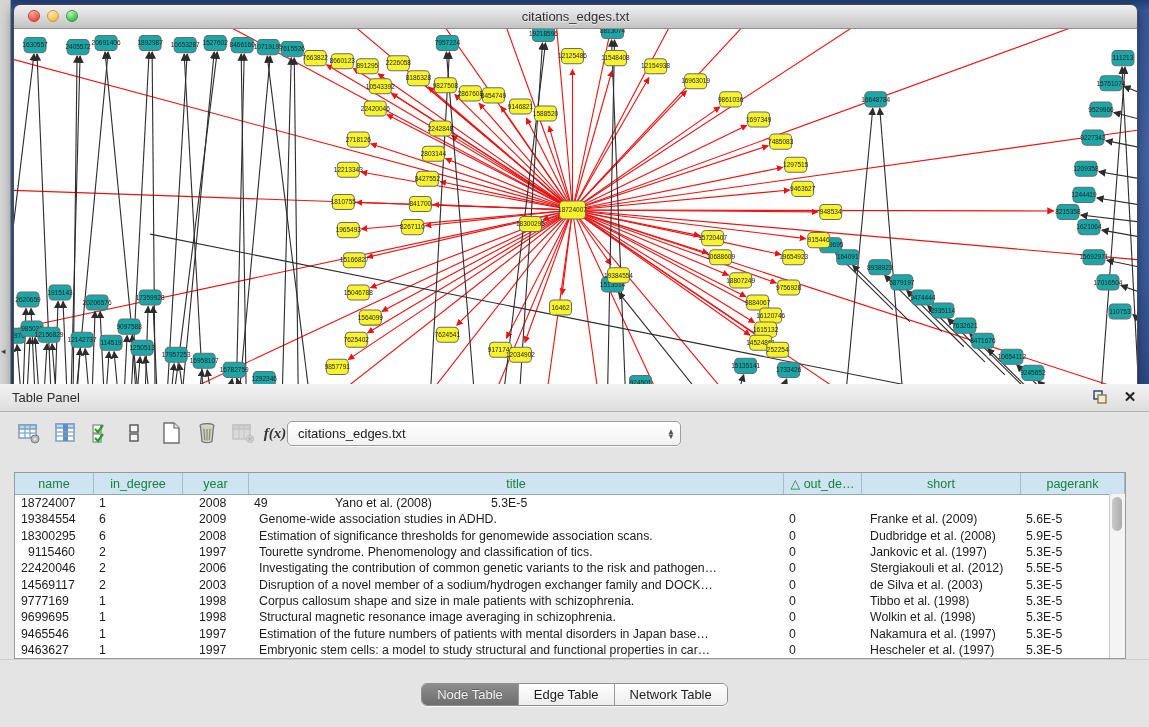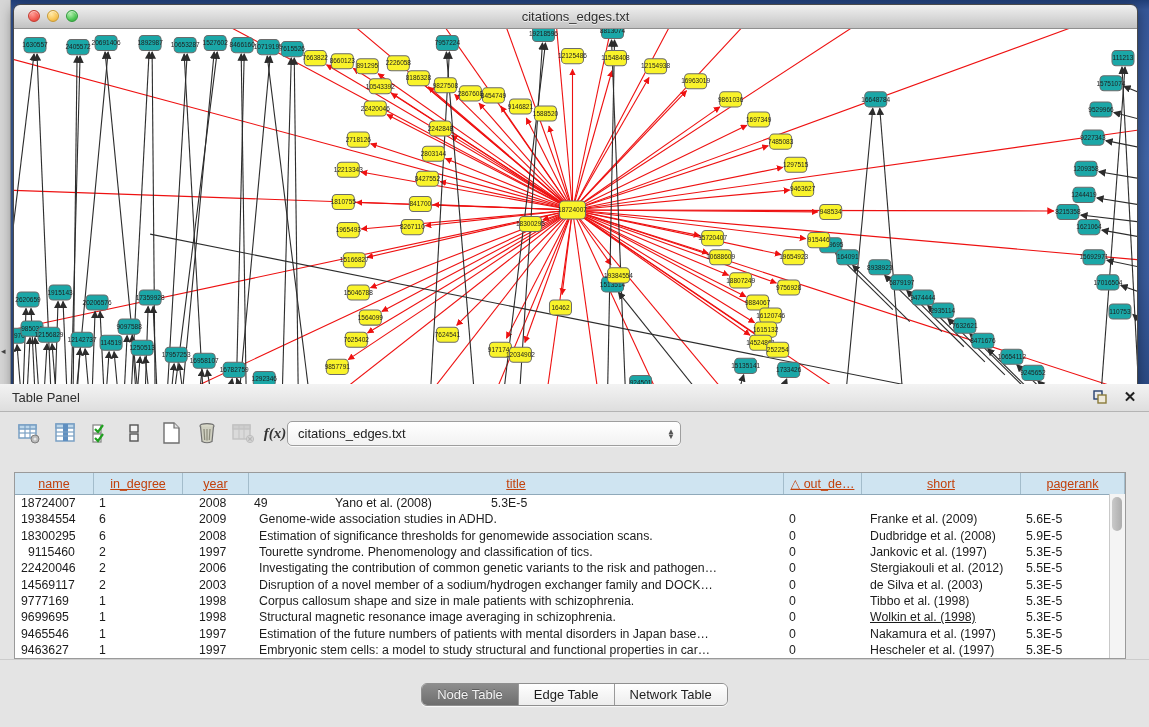--- a/index.html
+++ b/index.html
@@ -35,21 +35,21 @@
   .toolbar{position:relative;height:46px;}
   .tb-icon{position:absolute;top:8px;width:26px;height:26px;display:flex;align-items:center;justify-content:center;}
   .fx{font-family:"Liberation Serif",serif;font-style:italic;font-weight:bold;font-size:15px;color:#333;}
   #table-select{position:absolute;left:287px;top:9px;width:392px;height:23px;border:1px solid #9e9e9e;border-radius:5px;
     background:linear-gradient(180deg,#ffffff,#f2f2f2);display:flex;align-items:center;box-shadow:0 1px 0 rgba(255,255,255,.8);}
   #table-select .sel-text{flex:1;padding-left:10px;font-size:13px;color:#222;}
   #table-select .stepper{width:18px;display:flex;flex-direction:column;align-items:center;justify-content:center;line-height:5px;color:#555;font-size:8px;}
 
   .table-outer{position:absolute;left:14px;top:88px;width:1110px;height:185px;background:#fff;border:1px solid #9a9a9a;overflow:hidden;}
   .thead{display:flex;height:21px;background:#cfe4f1;border-bottom:1px solid #8fa9ba;}
-  .th{box-sizing:border-box;border-right:1px solid #a3bccb;font-size:12.5px;color:#c2410c;display:flex;align-items:center;justify-content:center;white-space:nowrap;overflow:hidden;text-decoration:underline;}
+  .th{box-sizing:border-box;border-right:1px solid #a3bccb;font-size:12.5px;color:#15803d;display:flex;align-items:center;justify-content:center;white-space:nowrap;overflow:hidden;}
   .tbody{position:relative;}
   .tr{display:flex;height:16.3px;}
   .td{box-sizing:border-box;font-size:12.3px;color:#1c1c1c;white-space:nowrap;overflow:hidden;display:flex;align-items:center;}
   .vscroll{position:absolute;right:0;top:21px;bottom:0;width:15px;background:#f4f4f4;border-left:1px solid #c9c9c9;}
   .vthumb{position:absolute;left:2px;top:3px;width:10px;height:34px;background:linear-gradient(90deg,#c9c9c9,#adadad);border-radius:6px;}
 
   .tabsbar{position:absolute;left:0;top:275px;width:100%;height:28px;display:flex;justify-content:center;align-items:center;border-top:1px solid #cccccc;}
   .segmented{display:flex;border:1px solid #8f8f8f;border-radius:6px;overflow:hidden;box-shadow:0 1px 1px rgba(255,255,255,.8);margin-top:40px;}
   .segment{padding:3px 15px;font-size:13px;color:#1d1d1d;background:linear-gradient(180deg,#ffffff,#ededed);border-right:1px solid #9a9a9a;}
   .segment:last-child{border-right:none;}
@@ -840,21 +840,21 @@
             <div class="td" style="width: 78px; padding-left: 5px;">0</div>
             <div class="td" style="width: 159px; padding-left: 8px;">Tibbo et al. (1998)</div>
             <div class="td" style="width: 104px; padding-left: 5px;">5.3E-5</div>
           </div>
           <div class="tr">
             <div class="td" style="width: 79px; padding-left: 6px;">9699695</div>
             <div class="td" style="width: 89px; padding-left: 5px;">1</div>
             <div class="td" style="width: 66px; padding-left: 16px;">1998</div>
             <div class="td" style="width: 517px; padding-left: 10px; flex: 1 1 0%;">Structural magnetic resonance image averaging in schizophrenia.</div>
             <div class="td" style="width: 78px; padding-left: 5px;">0</div>
-            <div class="td" style="width: 159px; padding-left: 8px; text-decoration: underline;">Wolkin et al. (1998)</div>
+            <div class="td" style="width: 159px; padding-left: 8px;">Wolkin et al. (1998)</div>
             <div class="td" style="width: 104px; padding-left: 5px;">5.3E-5</div>
           </div>
           <div class="tr">
             <div class="td" style="width: 79px; padding-left: 6px;">9465546</div>
             <div class="td" style="width: 89px; padding-left: 5px;">1</div>
             <div class="td" style="width: 66px; padding-left: 16px;">1997</div>
             <div class="td" style="width: 517px; padding-left: 10px; flex: 1 1 0%;">Estimation of the future numbers of patients with mental disorders in Japan base…</div>
             <div class="td" style="width: 78px; padding-left: 5px;">0</div>
             <div class="td" style="width: 159px; padding-left: 8px;">Nakamura et al. (1997)</div>
             <div class="td" style="width: 104px; padding-left: 5px;">5.3E-5</div>

